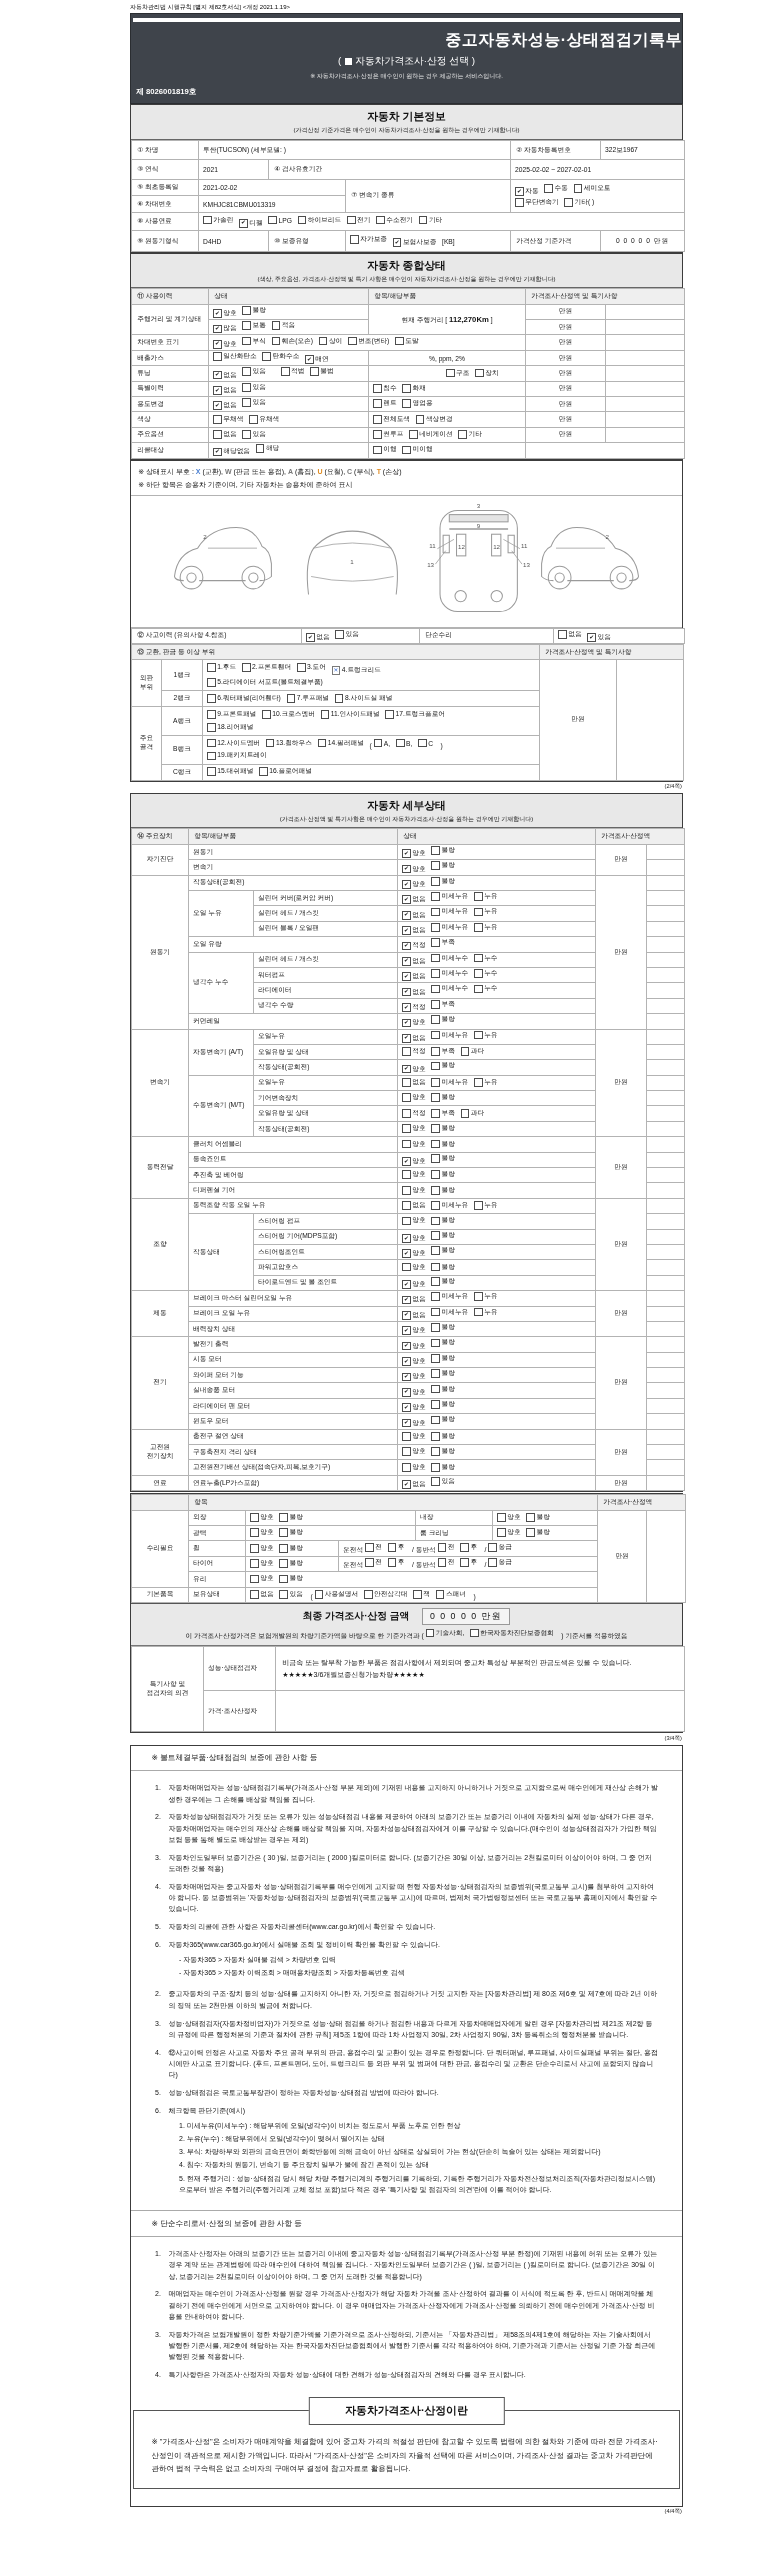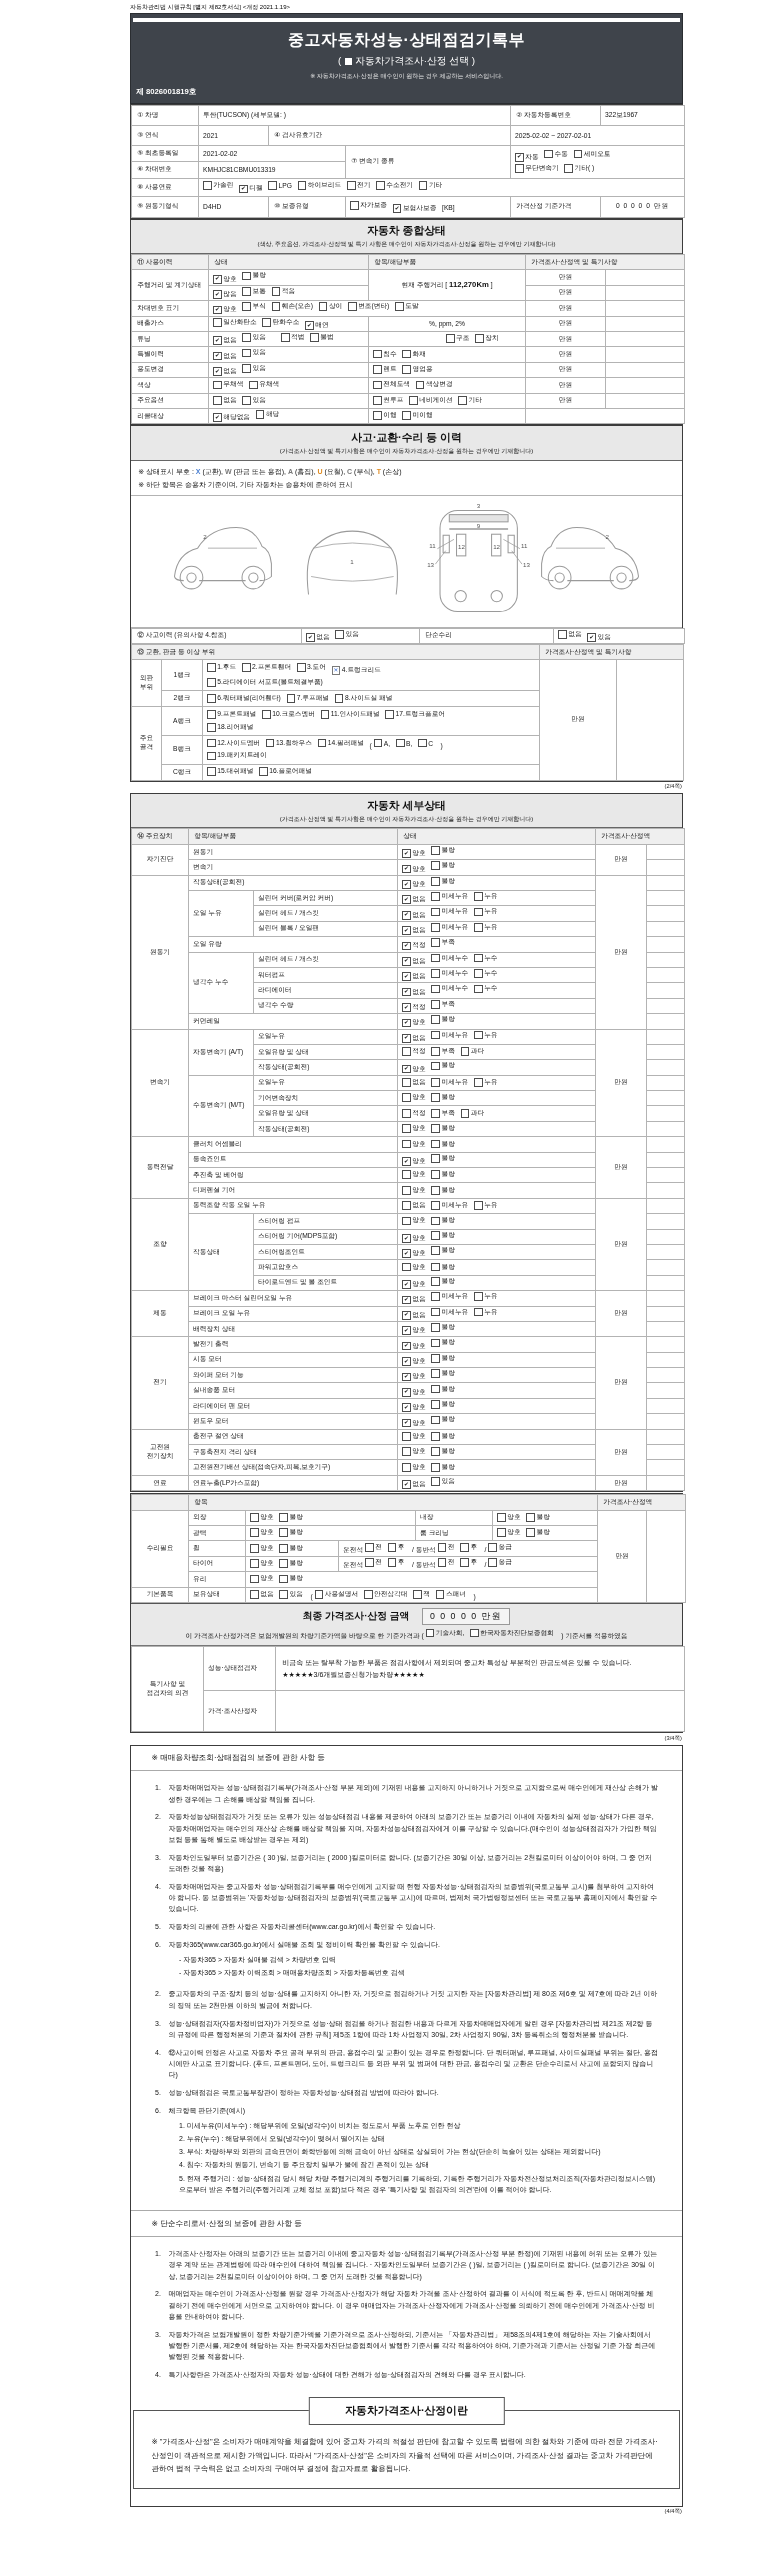--- a/index.html
+++ b/index.html
@@ -2,21 +2,21 @@
 <html style="font-size:8.2px"><head>
 <meta charset="utf-8">
 <style>
   html,body{margin:0;padding:0;background:#fff}
   body{width:773px;height:2576px;overflow:hidden;font-family:"Liberation Sans","DejaVu Sans",sans-serif;color:#111;-webkit-font-smoothing:antialiased}
   .wrap{width:553px;margin-left:130px;padding-top:1.5px}
   .topnote{font-size:6px;color:#000;margin:1px 0 1.5px 0}
   
   .dochead{position:relative;background:#3f444b;color:#fff;padding:4.1px 0 6.2px;border:0.5px solid #2a2d31}
   .dochead .whitebar{height:3.6px;background:#fff;width:99.2%;margin:0 auto 8.2px}
-  .doc-title{text-align:center;font-size:16px;font-weight:bold;letter-spacing:0.5px}
+  .doc-title{text-align:right;font-size:16px;font-weight:bold;letter-spacing:0.5px}
   .doc-sub{text-align:center;font-size:9.8px;margin-top:4.6px}
   .doc-sub .wbox{display:inline-block;width:6.7px;height:7.7px;background:#fff;margin:0 3.6px;vertical-align:-1px}
   .doc-note{text-align:center;font-size:6px;color:#ececec;margin-top:3.6px}
   .doc-no{font-size:7.7px;font-weight:bold;margin:6.2px 0 0 5.2px}
   
   .sec{border:1px solid #3c3c3c;border-top-width:1.5px;border-bottom-width:1.5px;background:#fff}
   .band{background:#e8e8e8;border-bottom:0.8px solid #666;text-align:center;padding:4.6px 0 3.6px}
   .band .t{font-size:10.8px;font-weight:bold}
   .band .s{font-size:6px;margin-top:2.1px}
   table{width:100%;border-collapse:collapse;table-layout:fixed}
@@ -69,20 +69,24 @@
     <div class="whitebar"></div>
     <div class="doc-title">중고자동차성능·상태점검기록부</div>
     <div class="doc-sub">
       <span>(</span><span class="wbox"></span><span>자동차가격조사·산정 선택</span> <span>)</span>
     </div>
     <div class="doc-note">※ 자동차가격조사·산정은 매수인이 원하는 경우 제공하는 서비스입니다.</div>
     <div class="doc-no">제 8026001819호</div>
   </div>
 
   <section class="sec">
+    <div class="band">
+      <div class="t">자동차 기본정보</div>
+      <div class="s">(가격산정 기준가격은 매수인이 자동차가격조사·산정을 원하는 경우에만 기재합니다)</div>
+    </div>
     <table>
       <colgroup>
           <col style="width:67px">
           <col style="width:70px">
           <col style="width:77px">
           <col style="width:165px">
           <col style="width:90px">
           <col style="width:84px">
         </colgroup>
       <tbody>
@@ -376,24 +380,20 @@
                 <span class="box"></span>
                 <span class="cl">미이행</span>
               </span></td>
             <td colspan="2"></td>
           </tr>
         </tbody>
     </table>
   </section>
 
   <section class="sec">
-    <div class="band">
-      <div class="t">사고·교환·수리 등 이력</div>
-      <div class="s">(가격조사·산정액 및 특기사항은 매수인이 자동차가격조사·산정을 원하는 경우에만 기재합니다)</div>
-    </div>
     <div class="legend">
       <div id="legend-line1"><span>※ 상태표시 부호 : </span><span><b style="color:#4a7fd1">X</b> (교환)</span>, <span><b style="color:#777777">W</b> (판금 또는 용접)</span>, <span><b style="color:#777777">A</b> (흠집)</span>, <span><b style="color:#e08a1e">U</b> (요철)</span>, <span><b style="color:#777777">C</b> (부식)</span>, <span><b style="color:#e08a1e">T</b> (손상)</span></div>
       <div>※ 하단 항목은 승용차 기준이며, 기타 자동차는 승용차에 준하여 표시</div>
     </div>
     <div class="diagram">
       <svg width="495" height="122" viewBox="0 0 960 236">
         <g stroke="#9a9a9a" stroke-width="2" fill="none">
 
           <path d="M30,150 Q35,105 75,95 Q100,55 150,55 Q185,55 200,92 Q215,98 218,125 L218,150 Q210,158 195,158 M30,150 Q32,158 48,158 M78,158 L168,158"></path>
           <circle cx="63" cy="152" r="22"></circle>
@@ -1309,21 +1309,21 @@
         <td>가격·조사산정자</td>
         <td class="remarks-text"></td>
       </tr>
     </tbody>
       </table>
   </section>
 
   <div class="pgmark">(3/4쪽)</div>
 
   <section class="sec">
-    <div class="nsub">※ 매매용차량조회·상태점검의 보증에 관한 사항 등</div>
+    <div class="nsub">※ 볼트체결부품·상태점검의 보증에 관한 사항 등</div>
     <div class="nbody" id="notices-1">
         <div class="nitem">
           <span class="nnum">1.</span>
           <span class="ntext">자동차매매업자는 성능·상태점검기록부(가격조사·산정 부분 제외)에 기재된 내용을 고지하지 아니하거나 거짓으로 고지함으로써 매수인에게 재산상 손해가 발생한 경우에는 그 손해를 배상할 책임을 집니다.</span>
         </div>
         <div class="nitem">
           <span class="nnum">2.</span>
           <span class="ntext">자동차성능상태점검자가 거짓 또는 오류가 있는 성능상태점검 내용을 제공하여 아래의 보증기간 또는 보증거리 이내에 자동차의 실제 성능·상태가 다른 경우, 자동차매매업자는 매수인의 재산상 손해를 배상할 책임을 지며, 자동차성능상태점검자에게 이를 구상할 수 있습니다.(매수인이 성능상태점검자가 가입한 책임보험 등을 통해 별도로 배상받는 경우는 제외)</span>
         </div>
         <div class="nitem">

